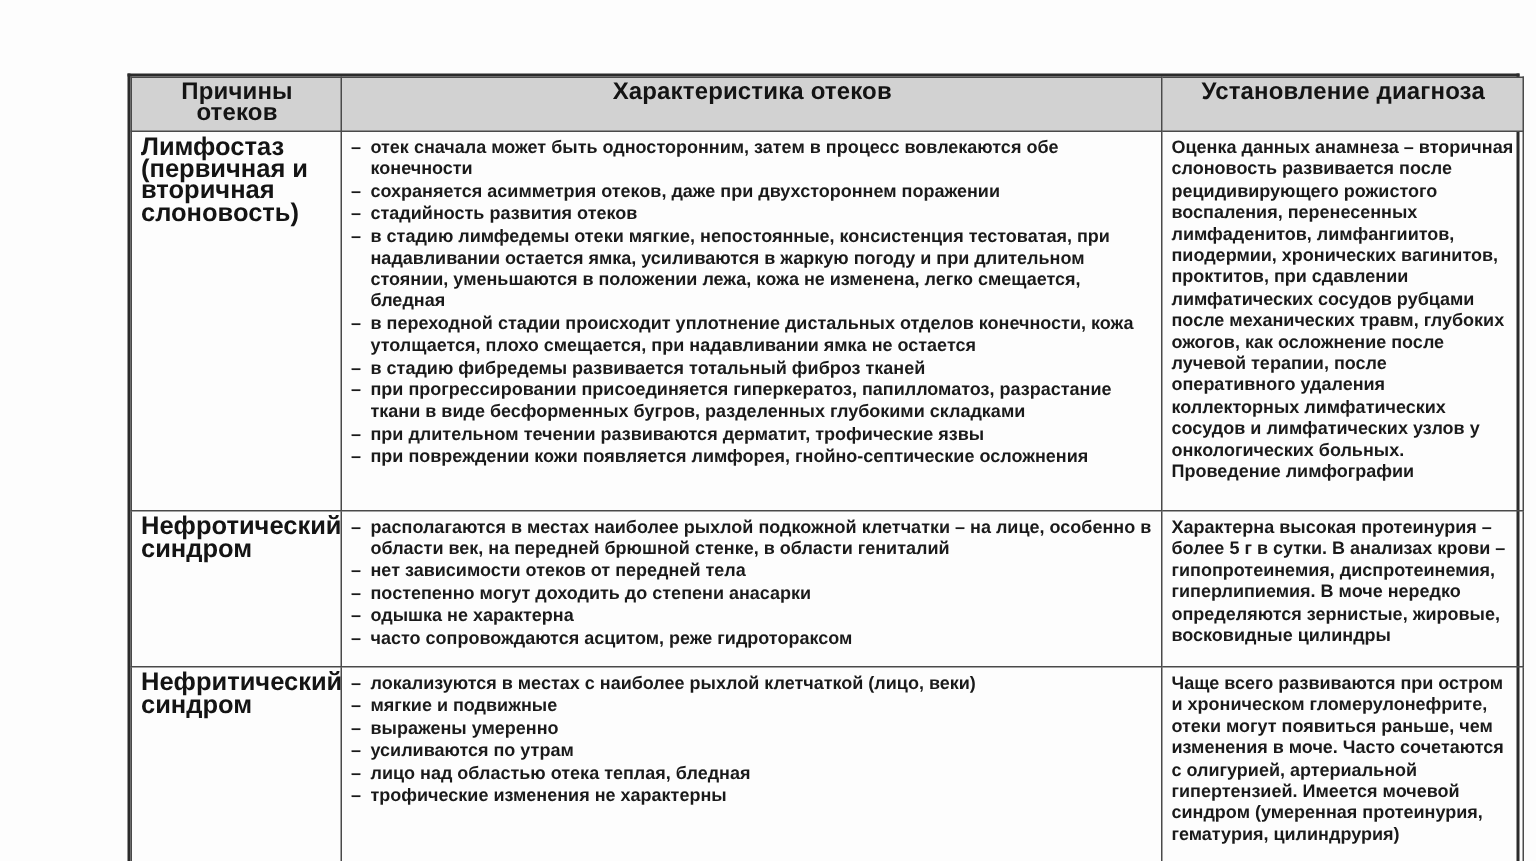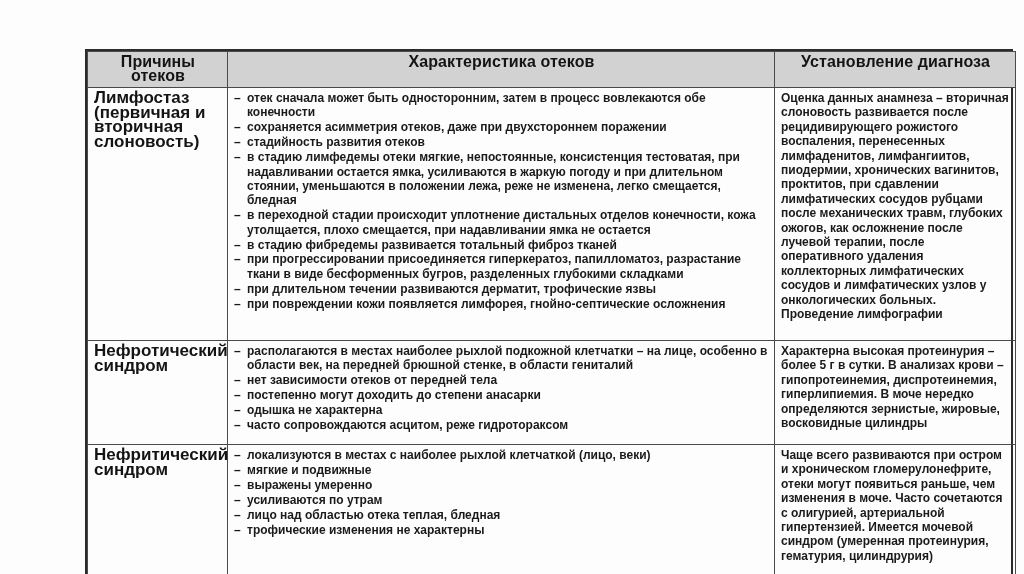--- a/index.html
+++ b/index.html
@@ -152,21 +152,21 @@
       </thead>
       <tbody>
 
         <tr class="row-lymph">
           <td class="cause">Лимфостаз (первичная и вторичная слоновость)</td>
           <td class="desc">
             <ul class="dash">
               <li>отек сначала может быть односторонним, затем в процесс вовлекаются обе конечности</li>
               <li>сохраняется асимметрия отеков, даже при двухстороннем поражении</li>
               <li>стадийность развития отеков</li>
-              <li>в стадию лимфедемы отеки мягкие, непостоянные, консистенция тестоватая, при надавливании остается ямка, усиливаются в жаркую погоду и при длительном стоянии, уменьшаются в положении лежа, реже не изменена, легко смещается, бледная</li>
+              <li>в стадию лимфедемы отеки мягкие, непостоянные, консистенция тестоватая, при надавливании остается ямка, усиливаются в жаркую погоду и при длительном стоянии, уменьшаются в положении лежа, кожа не изменена, легко смещается, бледная</li>
               <li>в переходной стадии происходит уплотнение дистальных отделов конечности, кожа утолщается, плохо смещается, при надавливании ямка не остается</li>
               <li>в стадию фибредемы развивается тотальный фиброз тканей</li>
               <li>при прогрессировании присоединяется гиперкератоз, папилломатоз, разрастание ткани в виде бесформенных бугров, разделенных глубокими складками</li>
               <li>при длительном течении развиваются дерматит, трофические язвы</li>
               <li>при повреждении кожи появляется лимфорея, гнойно-септические осложнения</li>
             </ul>
           </td>
           <td class="diag">
             <p class="diag-p">Оценка данных анамнеза – вторичная слоновость развивается после рецидивирующего рожистого воспаления, перенесенных лимфаденитов, лимфангиитов, пиодермии, хронических вагинитов, проктитов, при сдавлении лимфатических сосудов рубцами после механических травм, глубоких ожогов, как осложнение после лучевой терапии, после оперативного удаления коллекторных лимфатических сосудов и лимфатических узлов у онкологических больных. Проведение лимфографии</p>
           </td>

